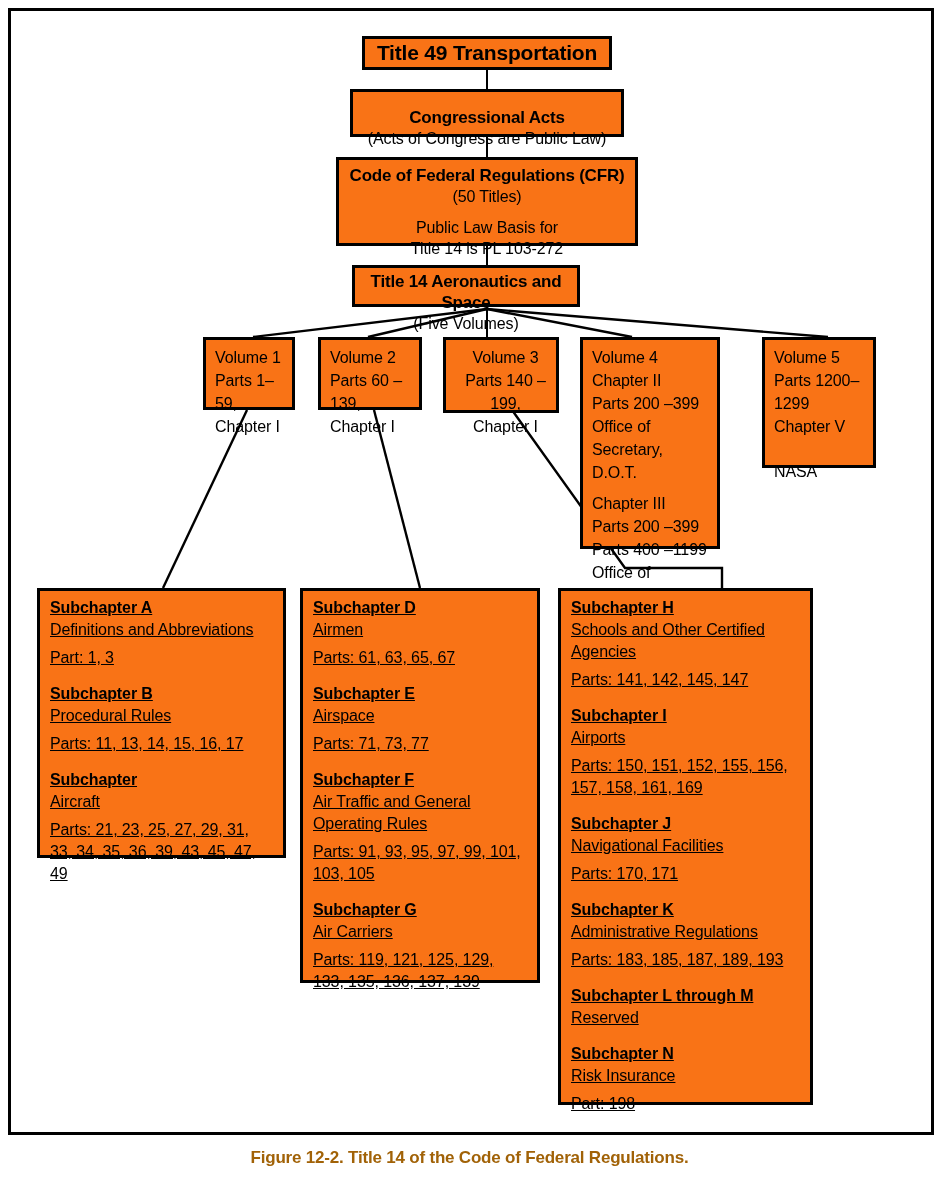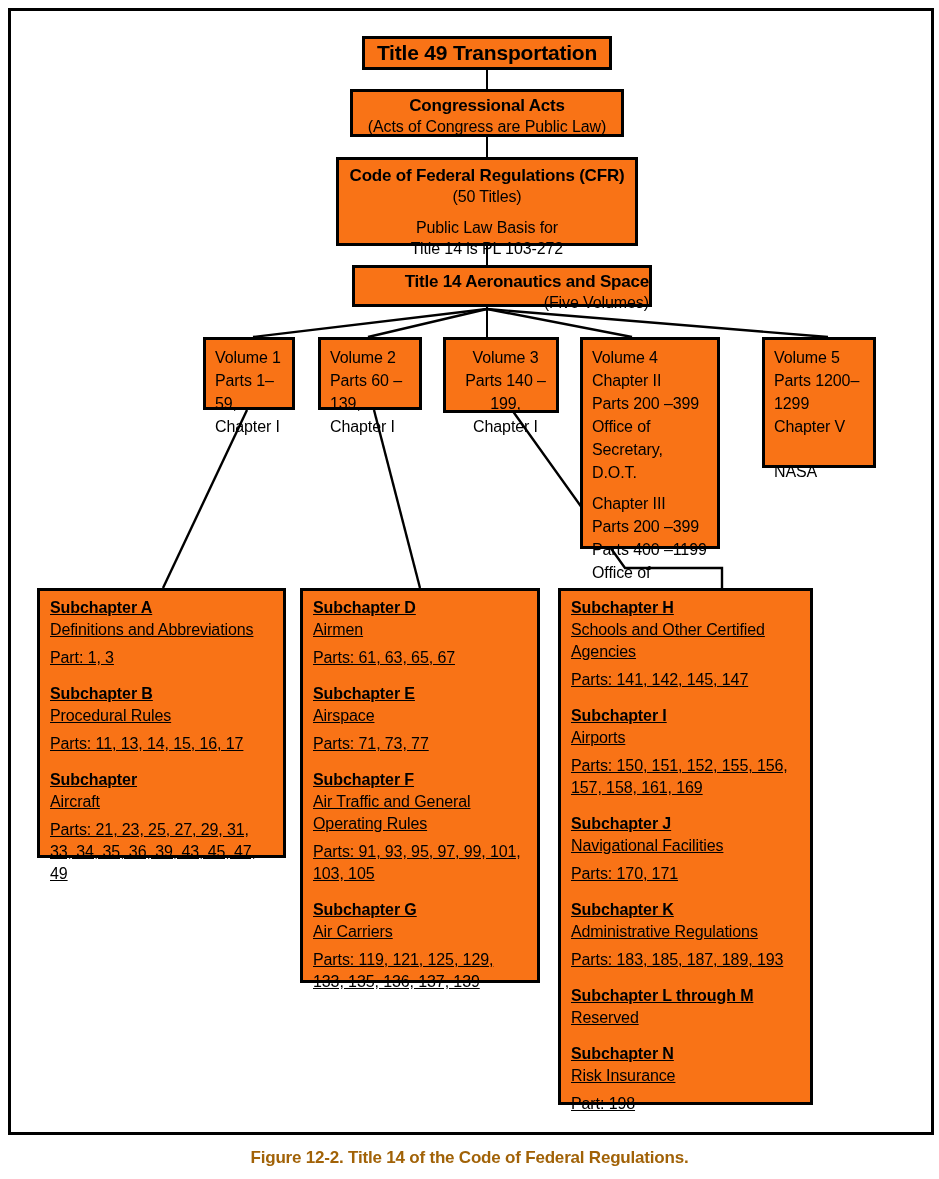--- a/index.html
+++ b/index.html
@@ -114,33 +114,33 @@
 
     <line x1="374" y1="410" x2="420" y2="588" stroke="#000" stroke-width="2.4"></line>
 
     <polyline points="512,410 625,568 722,568 722,588" fill="none" stroke="#000" stroke-width="2.4"></polyline>
   </svg>
 
   <div class="node ctr t-title b" style="left:362px; top:36px; width:250px; height:34px; display:flex; align-items:center; justify-content:center;">
     <span>Title 49 Transportation</span>
   </div>
 
-  <div class="node ctr" style="left:350px; top:89px; width:274px; height:48px; padding-top:3px;">
+  <div class="node ctr" style="left:350px; top:89px; width:274px; height:48px; padding-top:15px;">
     <span class="ln t-head b">Congressional Acts</span>
     <span class="ln t-sub">(Acts of Congress are Public Law)</span>
   </div>
 
   <div class="node ctr" style="left:336px; top:157px; width:302px; height:89px; padding-top:5px;">
     <span class="ln t-head b">Code of Federal Regulations (CFR)</span>
     <span class="ln t-sub">(50 Titles)</span>
     <span class="ln t-sub" style="margin-top:10px;">Public Law Basis for</span>
     <span class="ln t-sub">Title 14 is PL 103-272</span>
   </div>
 
-  <div class="node ctr" style="left:352px; top:265px; width:300px; height:42px; padding-top:3px;text-align:right;">
+  <div class="node ctr" style="left:352px; top:265px; width:228px; height:42px; padding-top:3px;">
     <span class="ln t-head b">Title 14 Aeronautics and Space</span>
     <span class="ln t-sub">(Five Volumes)</span>
   </div>
 
   <div class="node lft t-vol pad-v" style="left:203px; top:337px; width:92px; height:73px;">
     <span class="ln">Volume 1</span>
     <span class="ln">Parts 1–59,</span>
     <span class="ln">Chapter I</span>
   </div>
 

